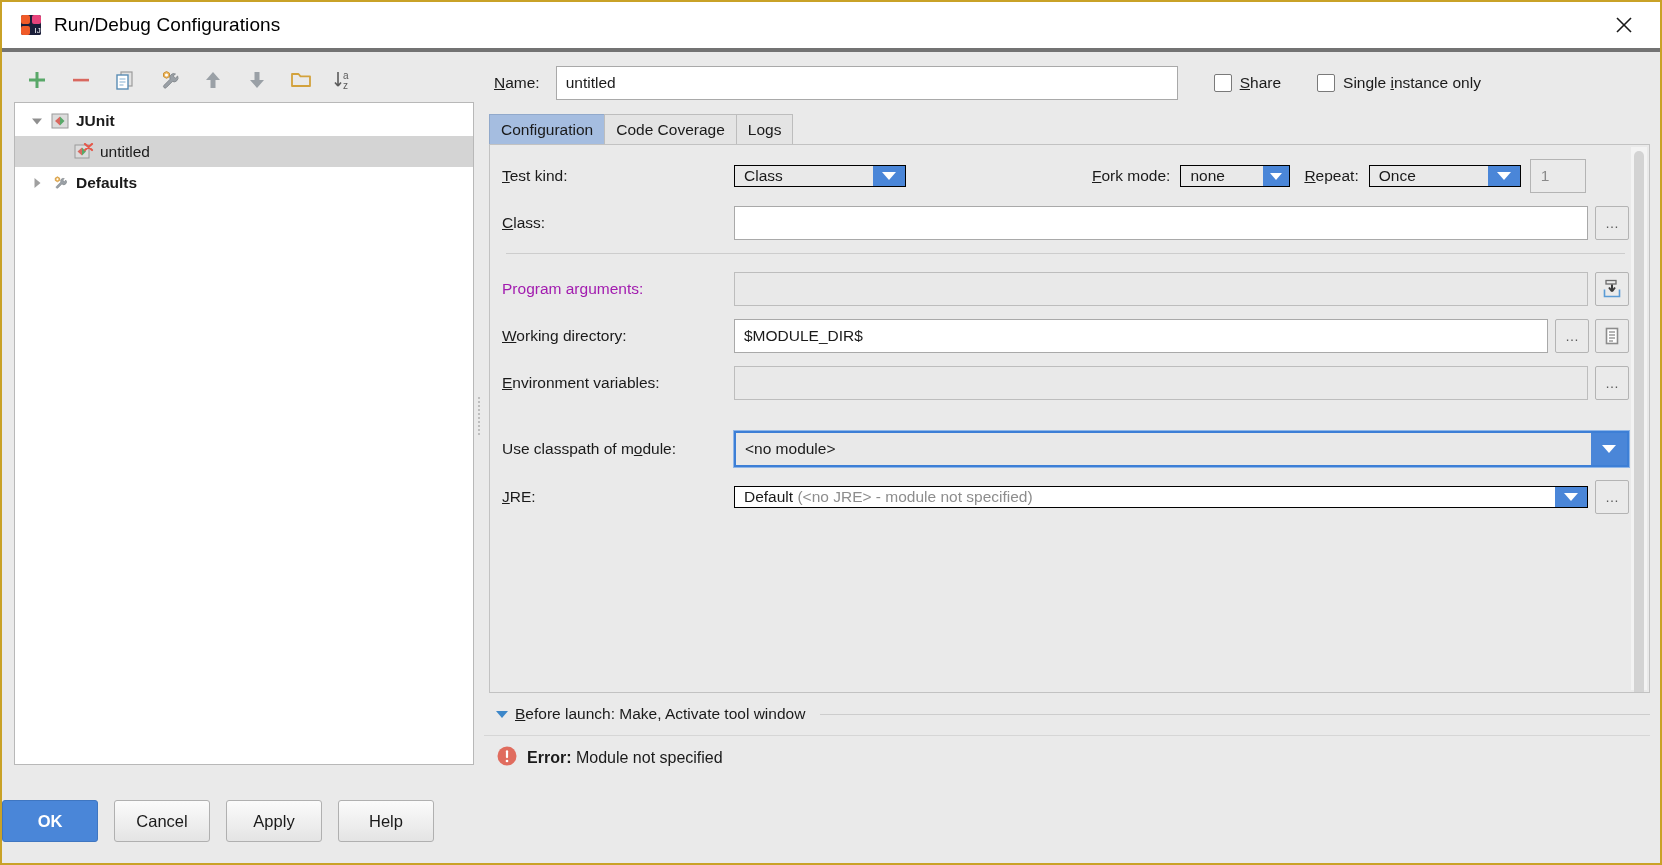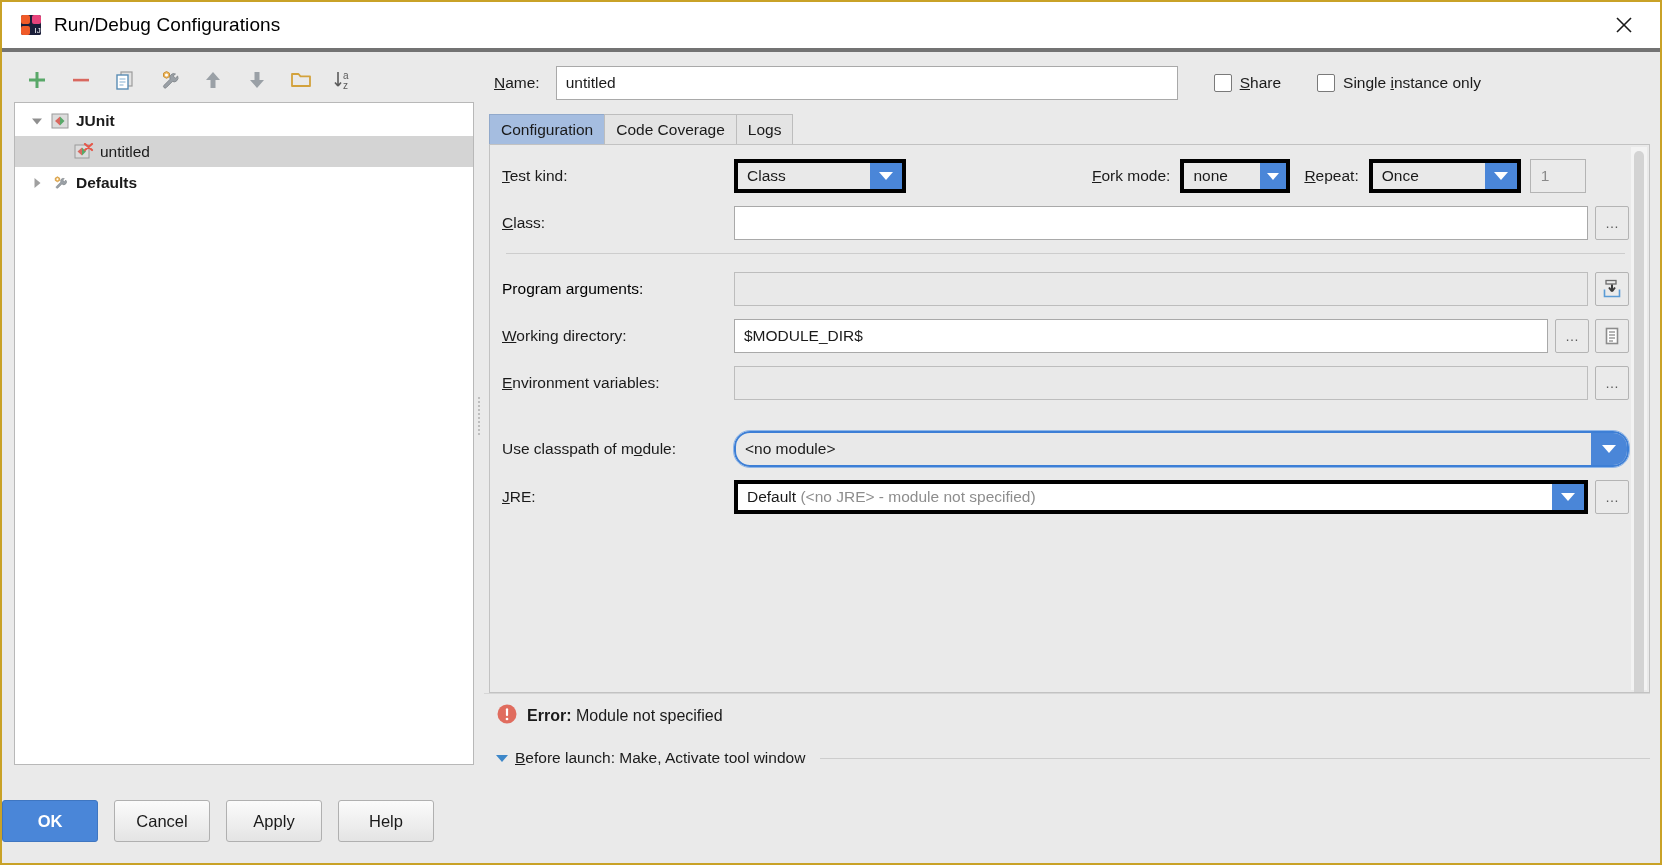--- a/index.html
+++ b/index.html
@@ -113,21 +113,21 @@
   }
   
   #name-row {
     height: 62px;
     display: flex;
     align-items: center;
     flex: 0 0 auto;
     padding-left: 10px;
   }
   .fieldlabel { font-size: 15.5px; color: #1a1a1a; white-space: nowrap; }
-  .fieldlabel.disabled { color: #000000; }
+  .fieldlabel.disabled { color: #a21caf; }
   .u { text-decoration: underline; }
   #name-input {
     width: 622px; height: 34px;
     margin-left: 16px;
     background: #fff;
     border: 1px solid #a9a9a9;
     display: flex; align-items: center;
     padding: 0 9px;
     font-size: 15.5px;
     cursor: text;
@@ -161,22 +161,22 @@
     display: flex;
     flex-direction: column;
   }
   #content-inner { flex: 1 1 auto; padding: 14px 20px 0 12px; position: relative; }
 
   .row { display: flex; align-items: center; margin-bottom: 13px; }
   .lbl { width: 232px; flex: 0 0 auto; font-size: 15.5px; }
 
   
   .combo {
-    height: 34px;
-    border: 4px solid #000000;
+    height: 22px;
+    border: 1px solid #000000;
     background: #e9e9e9;
     display: flex; align-items: center;
     font-size: 15.5px;
     cursor: pointer;
     overflow: hidden;
   }
   .combo .txt { flex: 1 1 auto; padding: 0 9px; white-space: nowrap; overflow: hidden; }
   .combo .arrow {
     width: 32px; height: 100%;
     background: #4a86d8;
@@ -496,21 +496,21 @@
           <div class="row">
             <span class="lbl"><span class="u">E</span>nvironment variables:</span>
             <span class="txtfield disabled" style="flex:1 1 auto;"></span>
             <span class="sqbtn" style="margin-left:7px;">…</span>
           </div>
 
           <div style="height:18px;"></div>
 
           <div class="row">
             <span class="lbl">Use classpath of m<span class="u">o</span>dule:</span>
-            <span class="combo focused" style="flex:1 1 auto;height:36px;border-radius:16px;">
+            <span class="combo focused" style="flex:1 1 auto;height:36px;">
               <span class="txt">&lt;no module&gt;</span>
               <span class="arrow" style="width:36px;">
                   <span class="caret"></span>
                 </span>
             </span>
           </div>
 
           <div class="row">
             <span class="lbl"><span class="u">J</span>RE:</span>
             <span class="combo white" style="flex:1 1 auto;">
@@ -525,42 +525,42 @@
             <span class="sqbtn" style="margin-left:7px;">…</span>
           </div>
 
         </div>
 
         <div id="vscroll">
           <span class="thumb"></span>
         </div>
       </div>
 
+      <div id="before-launch">
+        <span class="tri-down"></span>
+        <span class="bl-text">
+          <span class="u">B</span><span>efore launch: Make, Activate tool window</span>
+        </span>
+        <span class="bl-line"></span>
+      </div>
+
       <div id="error-row">
         <span>
           <svg width="22" height="22" viewBox="0 0 22 22">
             <circle cx="11" cy="11" r="9.5" fill="#e06c5e"></circle>
             <rect x="9.9" y="5.2" width="2.2" height="8" rx="1.1" fill="#ffffff"></rect>
             <circle cx="11" cy="16" r="1.35" fill="#ffffff"></circle>
           </svg>
         </span>
         <span class="etext">
           <b>Error:</b>
           <span>Module not specified</span>
         </span>
       </div>
 
-      <div id="before-launch">
-        <span class="tri-down"></span>
-        <span class="bl-text">
-          <span class="u">B</span><span>efore launch: Make, Activate tool window</span>
-        </span>
-        <span class="bl-line"></span>
-      </div>
-
     </div>
   </div>
 
   <div id="footer">
     <span class="btn primary">OK</span>
     <span class="btn">Cancel</span>
     <span class="btn">Apply</span>
     <span class="btn">Help</span>
   </div>
 

